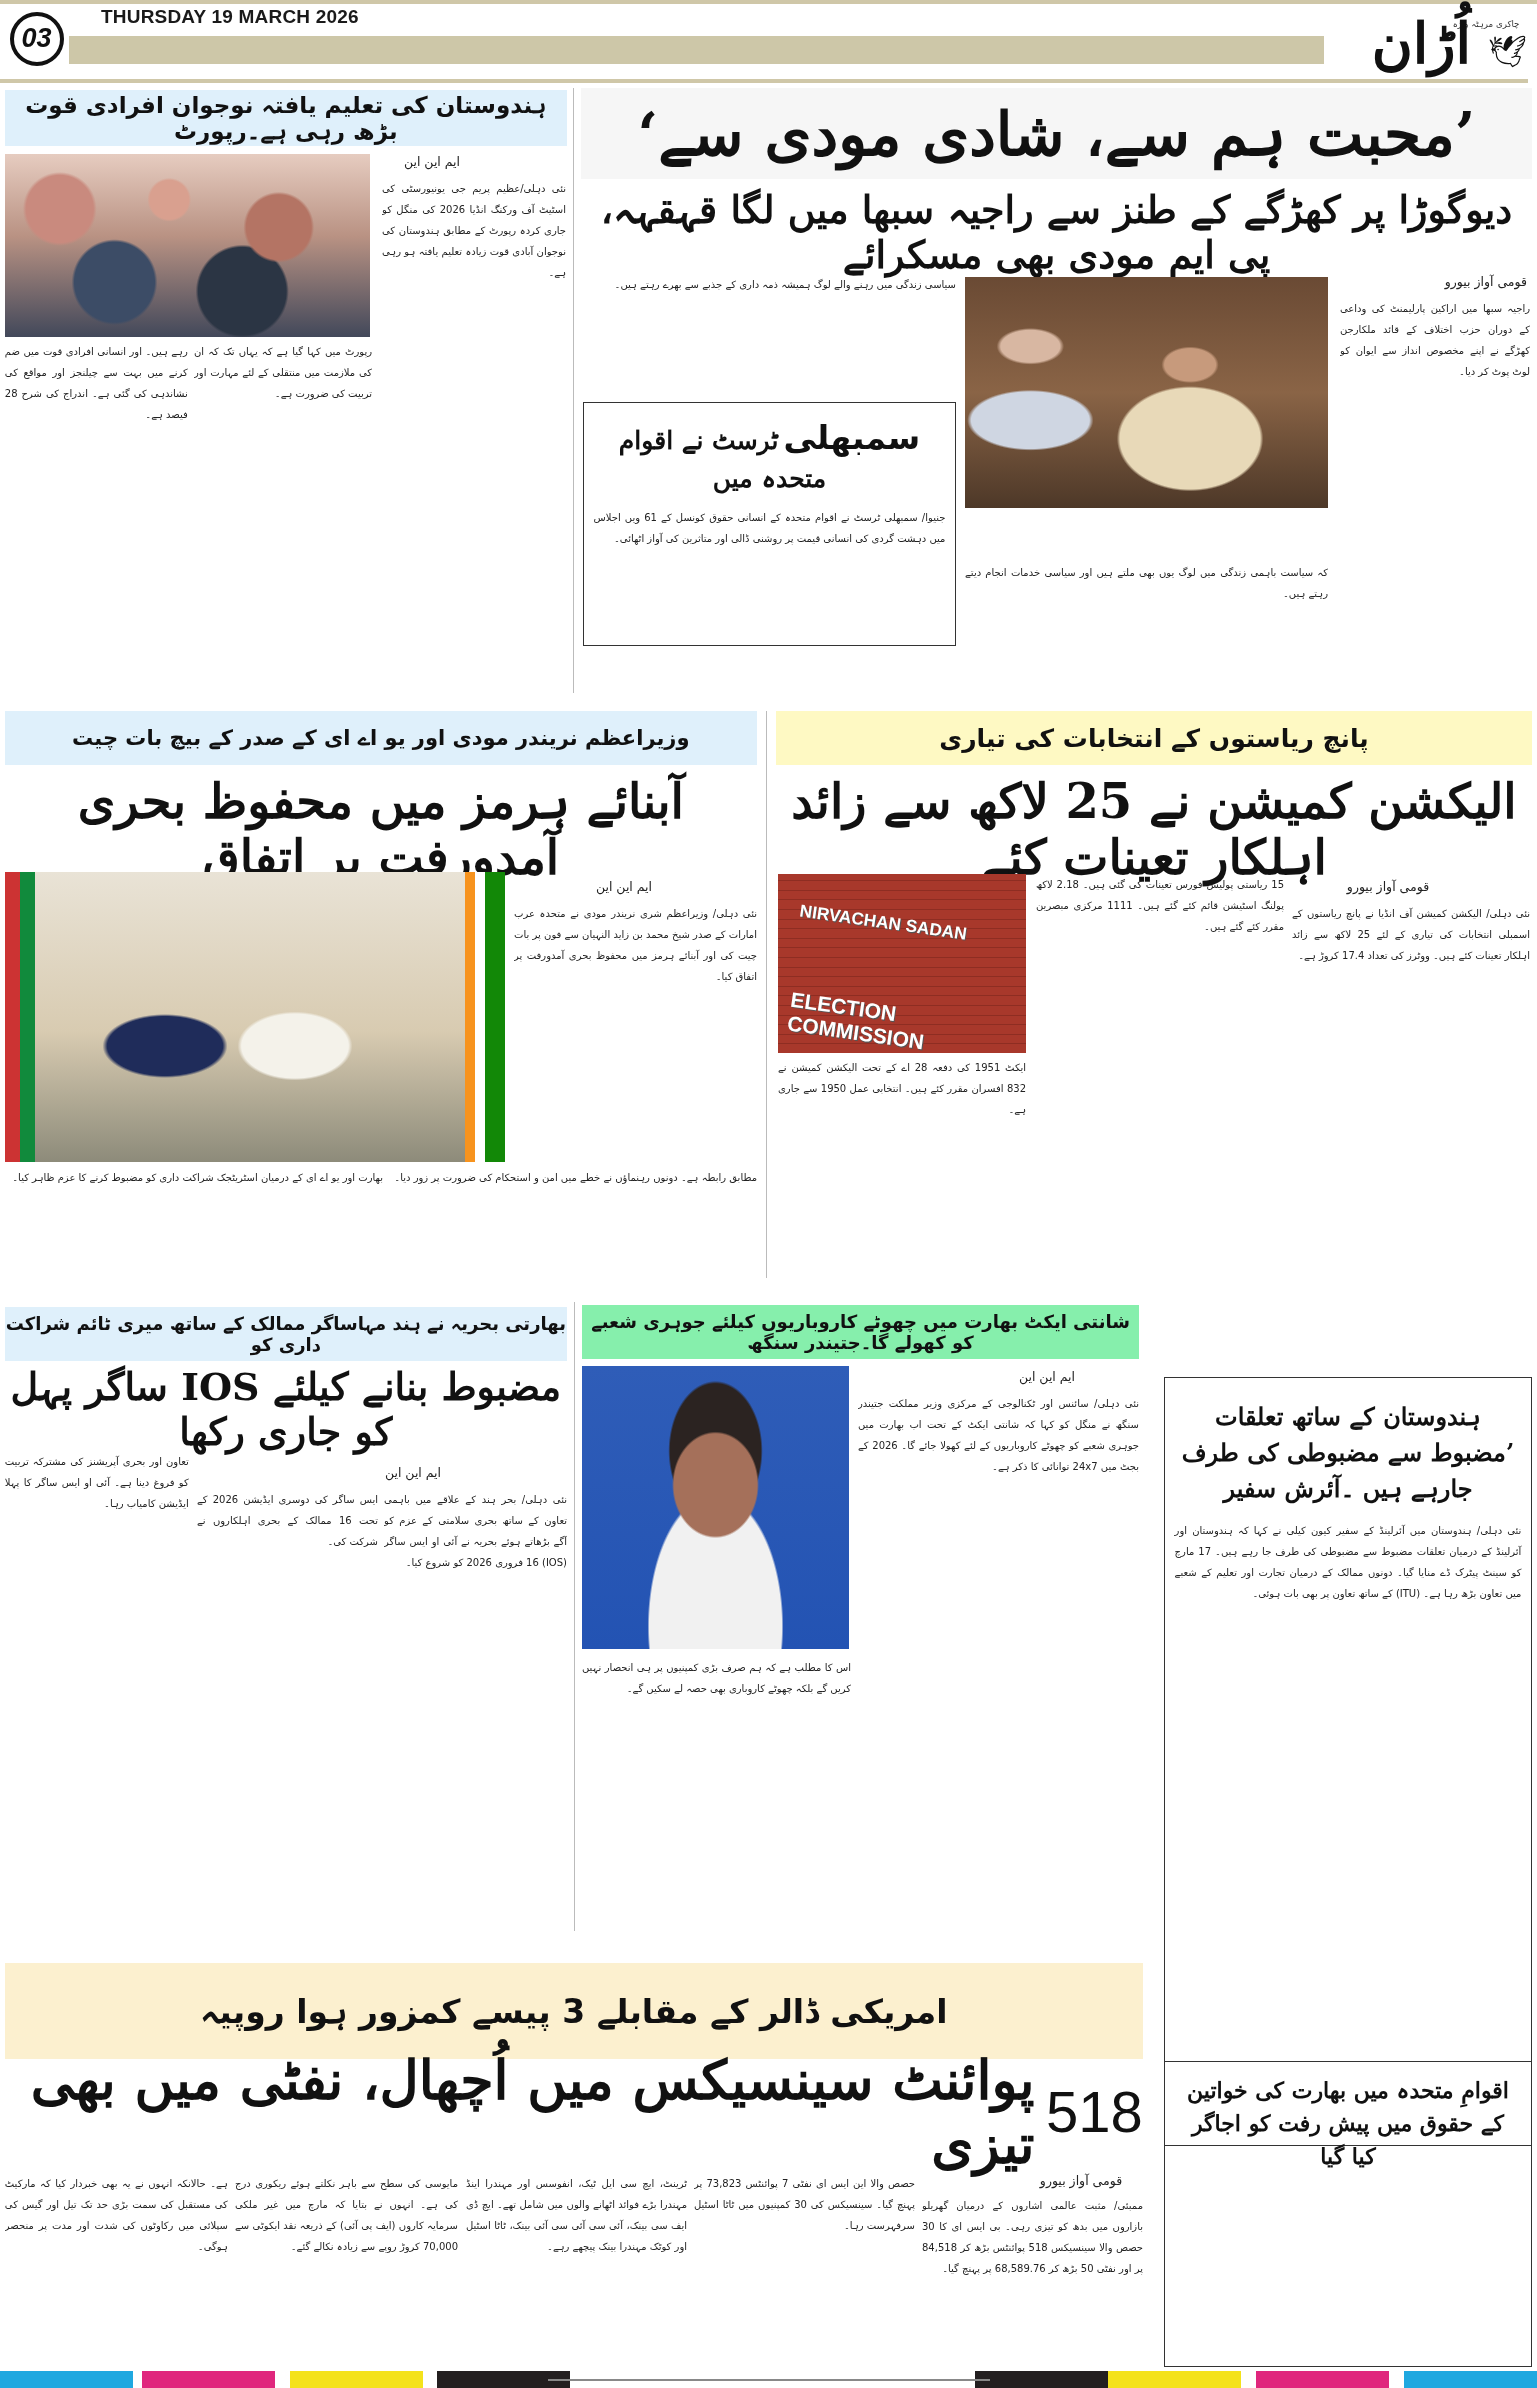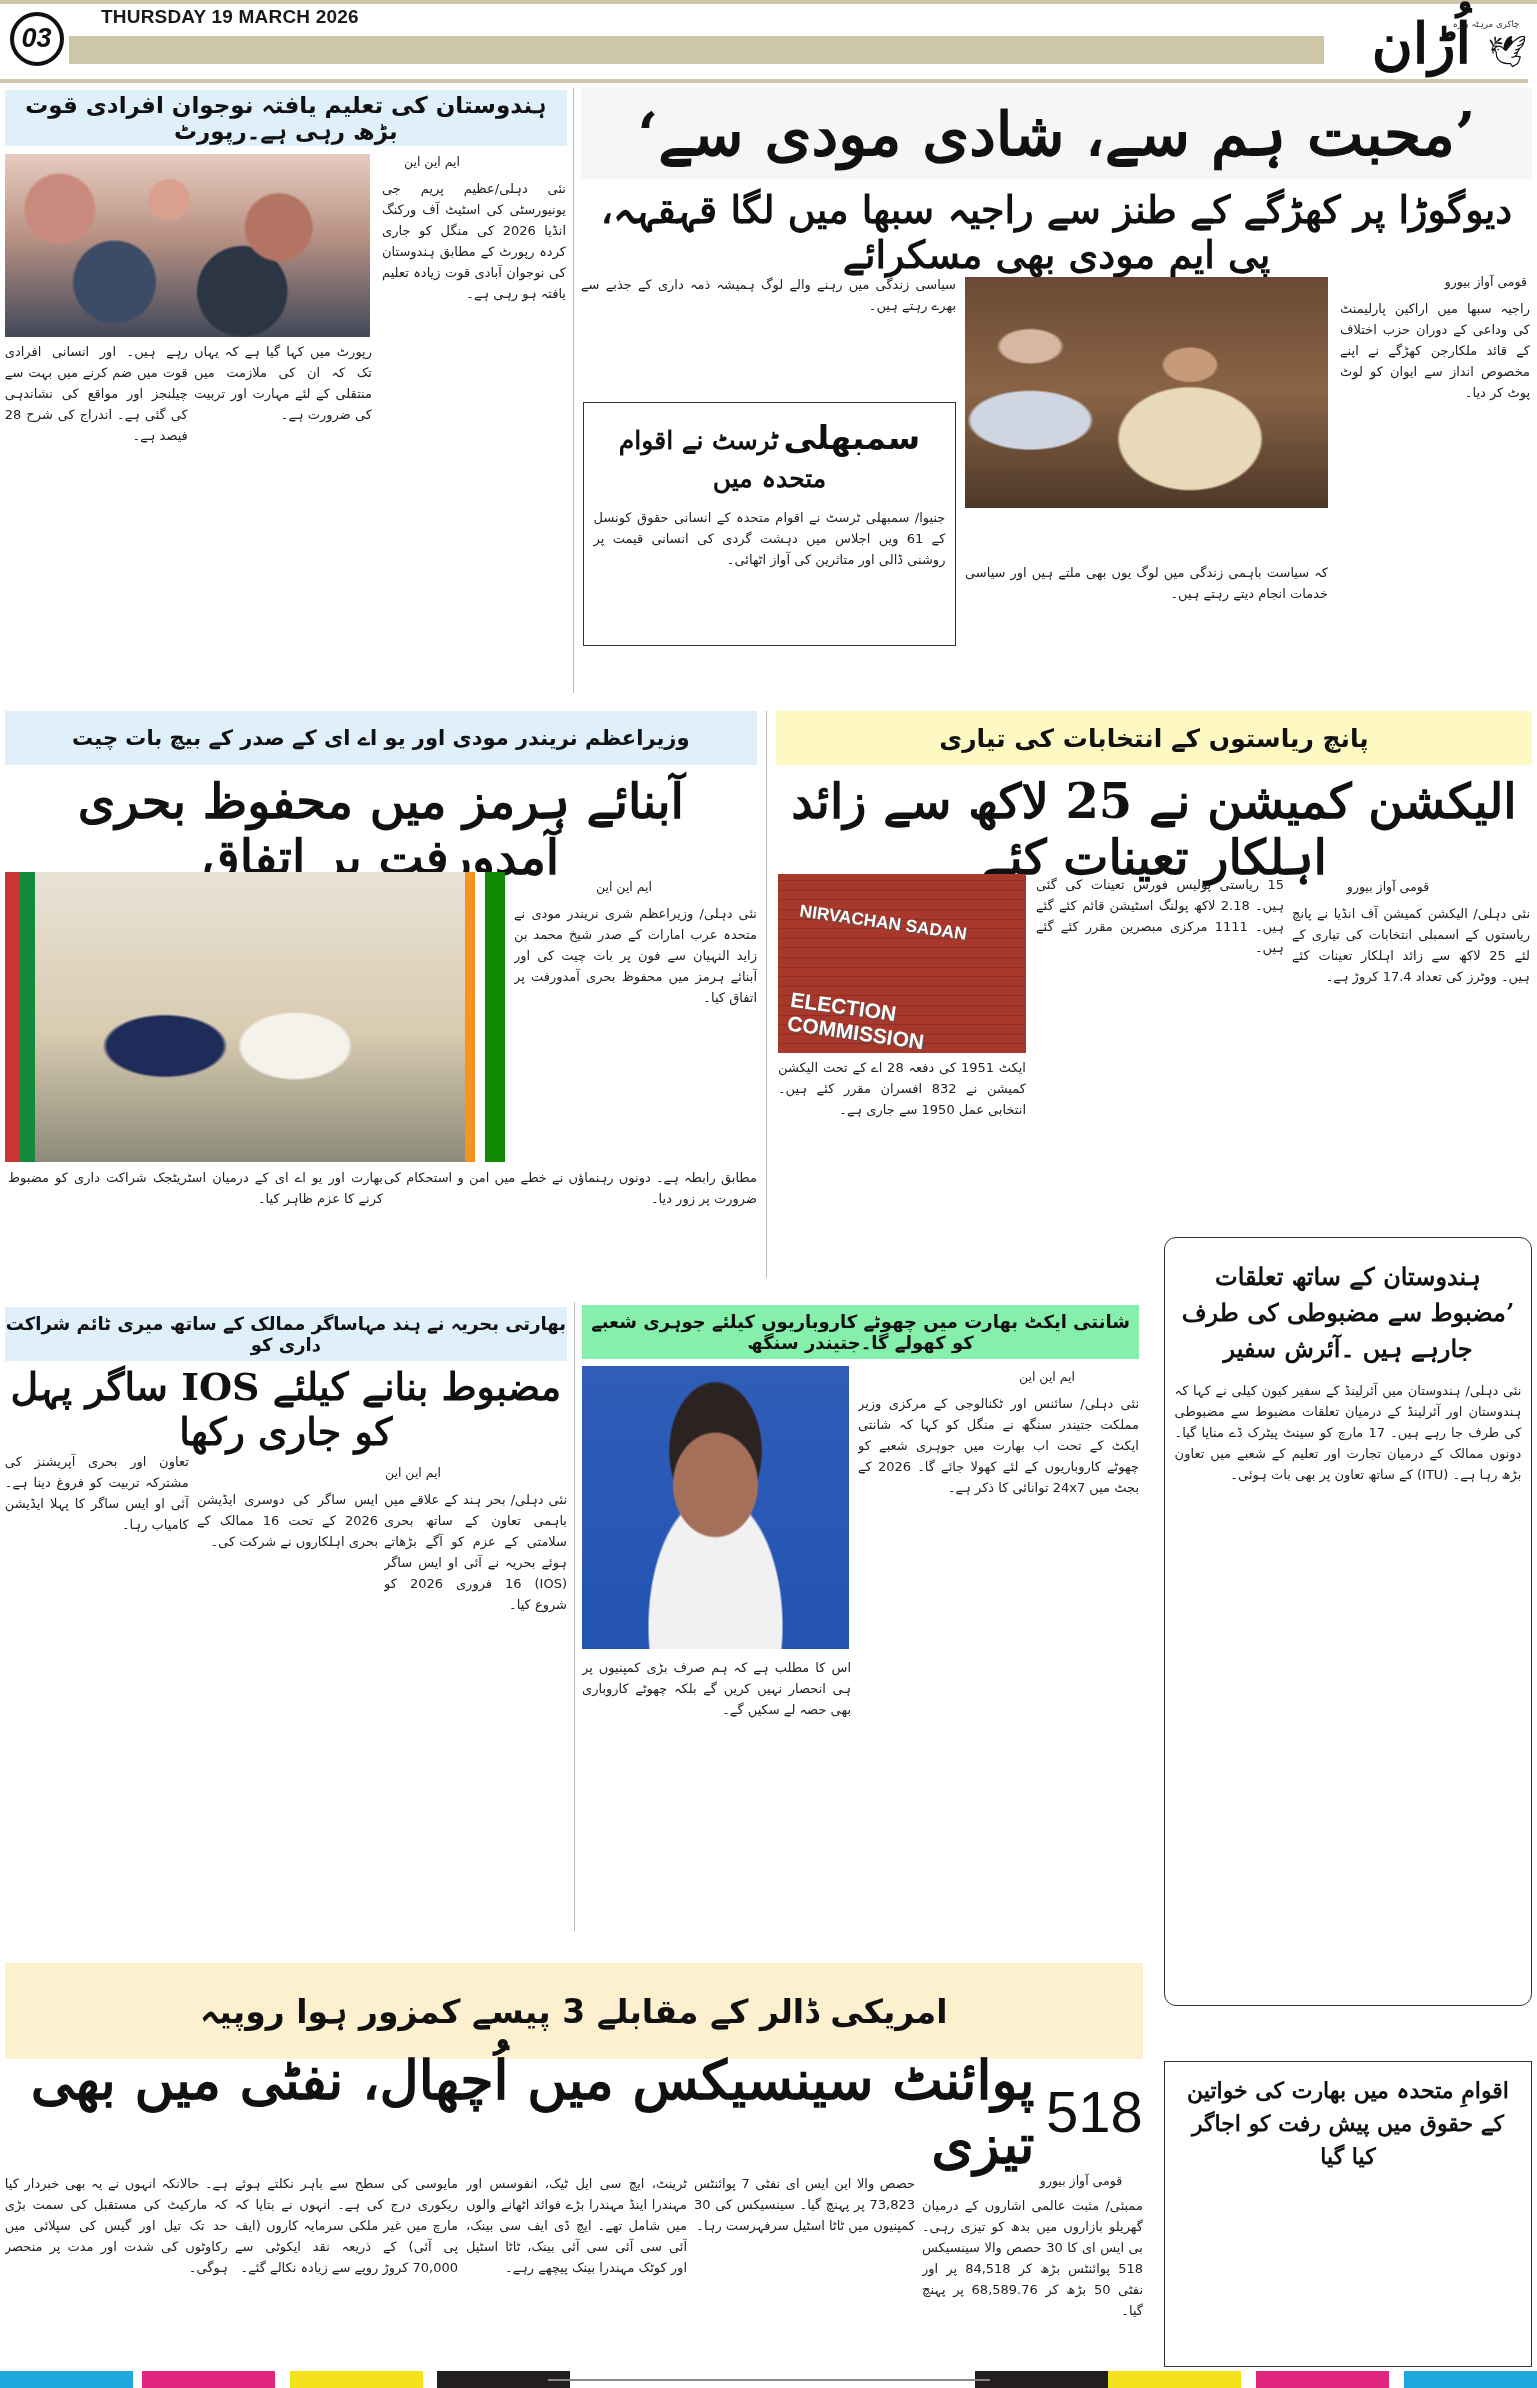--- a/index.html
+++ b/index.html
@@ -28,21 +28,21 @@
   .band-cream { background: #86efac; }
   .band-yellow { background: #fcf0cf; }
   .band-grey { background: #f6f6f6; }
 
   .h-kicker { font: bold 25px "DejaVu Sans", sans-serif; }
   .h-big { font: bold 44px "DejaVu Serif", serif; }
   .h-mid { font: bold 33px "DejaVu Serif", serif; }
   .h-box { font: bold 23px "DejaVu Serif", serif; line-height: 1.5; }
   .byline { font-size: 12.5px; color: #222; text-align: center; }
 
-  .col { font-size: 13px; line-height: 21px; text-align: justify; color: #222; direction: rtl; overflow: hidden; }
+  .col { font-size: 10px; line-height: 21px; text-align: justify; color: #222; direction: rtl; overflow: hidden; }
 
   .photo { overflow: hidden; }
   .crowd { background:
       radial-gradient(circle at 15% 30%, #c98a7e 0 10%, transparent 11%),
       radial-gradient(circle at 45% 25%, #d9a08f 0 8%, transparent 9%),
       radial-gradient(circle at 75% 40%, #b47464 0 11%, transparent 12%),
       radial-gradient(circle at 30% 70%, #3c4c66 0 14%, transparent 15%),
       radial-gradient(circle at 65% 75%, #2b3544 0 16%, transparent 17%),
       linear-gradient(180deg, #e6ccc0 0%, #b99283 45%, #42485a 100%); }
   .parliament { background:
@@ -161,21 +161,21 @@
 <div class="abs vline" style="left:574px;top:1302px;height:629px;"></div>
 
 <div class="abs band band-cream rtl" style="left:582px;top:1305px;width:557px;height:54px;">
   <span class="h-kicker" style="font-size:18px;">شانتی ایکٹ بھارت میں چھوٹے کاروباریوں کیلئے جوہری شعبے کو کھولے گا۔جتیندر سنگھ</span>
 </div>
 <div class="abs photo jitendra" style="left:582px;top:1366px;width:267px;height:283px;"></div>
 <div class="abs byline rtl" style="left:999px;top:1369px;width:96px;">ایم این این</div>
 <div class="abs col" style="left:858px;top:1393px;width:281px;height:533px;">نئی دہلی/ سائنس اور ٹکنالوجی کے مرکزی وزیر مملکت جتیندر سنگھ نے منگل کو کہا کہ شانتی ایکٹ کے تحت اب بھارت میں جوہری شعبے کو چھوٹے کاروباریوں کے لئے کھولا جائے گا۔ 2026 کے بجٹ میں 24x7 توانائی کا ذکر ہے۔</div>
 <div class="abs col" style="left:582px;top:1657px;width:269px;height:269px;">اس کا مطلب ہے کہ ہم صرف بڑی کمپنیوں پر ہی انحصار نہیں کریں گے بلکہ چھوٹے کاروباری بھی حصہ لے سکیں گے۔</div>
 
-<div class="abs box" style="left:1164px;top:1237px;width:368px;height:769px;border-radius:12px;">
+<div class="abs box" style="left:1164px;top:1377px;width:368px;height:769px;">
   <div class="rtl h-box" style="text-align:center;padding:21px 15.4px 5.8px;font-size:24px;">ہندوستان کے ساتھ تعلقات ’مضبوط سے مضبوطی کی طرف جارہے ہیں ۔آئرش سفیر</div>
   <div class="col" style="padding:7.7px 9.6px;height:615px;">نئی دہلی/ ہندوستان میں آئرلینڈ کے سفیر کیون کیلی نے کہا کہ ہندوستان اور آئرلینڈ کے درمیان تعلقات مضبوط سے مضبوطی کی طرف جا رہے ہیں۔ 17 مارچ کو سینٹ پیٹرک ڈے منایا گیا۔ دونوں ممالک کے درمیان تجارت اور تعلیم کے شعبے میں تعاون بڑھ رہا ہے۔ (ITU) کے ساتھ تعاون پر بھی بات ہوئی۔</div>
 </div>
 
 <div class="abs box" style="left:1164px;top:2061px;width:368px;height:306px;">
   <div class="rtl h-box" style="text-align:center;padding:11.5px 15.4px 3.8px;font-size:22px;">اقوامِ متحدہ میں بھارت کی خواتین کے حقوق میں پیش رفت کو اجاگر کیا گیا</div>
 </div>
 
 <div class="abs band band-yellow rtl" style="left:4.8px;top:1963px;width:1138px;height:96px;">
   <span style="font:900 33px 'DejaVu Sans',sans-serif;">امریکی ڈالر کے مقابلے 3 پیسے کمزور ہوا روپیہ</span>

